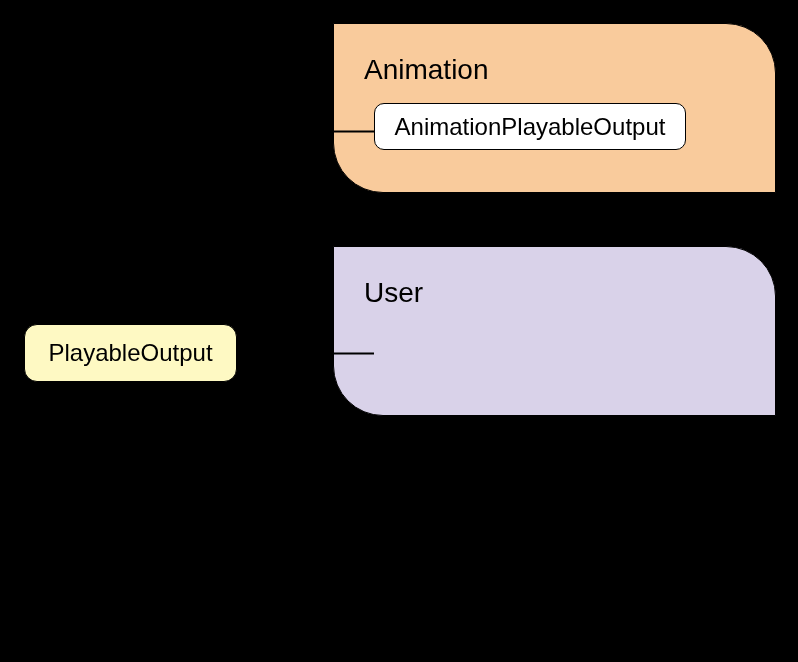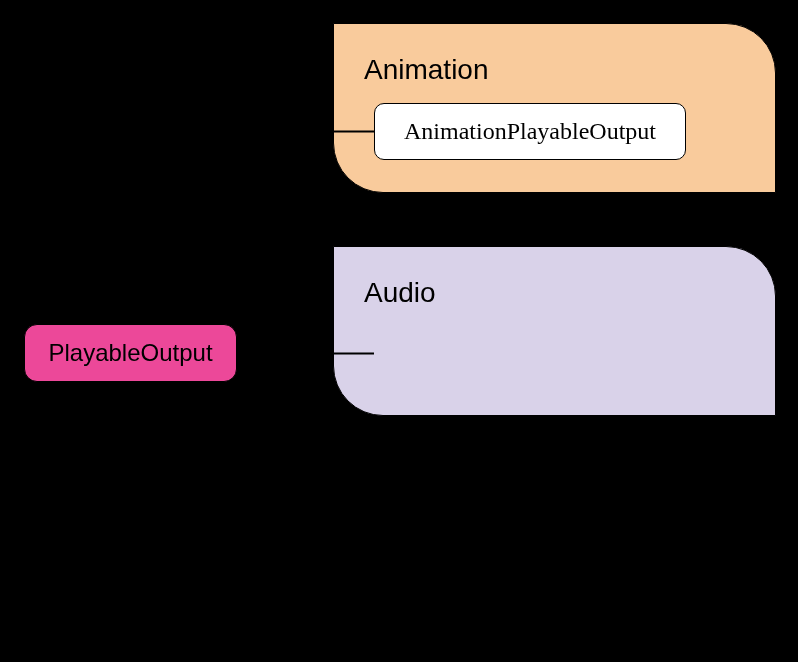--- a/index.html
+++ b/index.html
@@ -34,23 +34,22 @@
     left: 24px;
     top: 324px;
     width: 213px;
     height: 58px;
     border-radius: 13px;
   }
   .node.child {
     left: 40px;
     top: 79px;
     width: 312px;
-    height: 57px;
+    height: 47px;
     border-radius: 10px;
-    font-family: Liberation Serif, serif;
   }
 
   
   .group {
     position: absolute;
     left: 333px;
     width: 443px;
     height: 170px;
     border: 1.5px solid #000;
     border-radius: 0 50px 0 50px;
@@ -86,27 +85,27 @@
 <div class="stage" style="background-color: rgb(0, 0, 0);">
 
   <div class="group g0" style="background-color: rgb(249, 203, 156); border-color: rgb(0, 0, 0);">
     <div class="group-label">Animation</div>
     <div class="node child" style="background-color: rgb(255, 255, 255); border-color: rgb(0, 0, 0);">
       <span>AnimationPlayableOutput</span>
     </div>
   </div>
 
   <div class="group g1" style="background-color: rgb(217, 210, 233); border-color: rgb(0, 0, 0);">
-    <div class="group-label">Audio</div>
+    <div class="group-label">User</div>
   </div>
 
 
   <svg class="connectors" width="798" height="662" viewBox="0 0 798 662">
     <path d="M 237 353.5 H 305 V 131.5 H 374" style="stroke: rgb(0, 0, 0);"></path>
     <path d="M 237 353.5 H 374" style="stroke: rgb(0, 0, 0);"></path>
     <path d="M 237 353.5 H 305 V 575.5 H 374" style="stroke: rgb(0, 0, 0);"></path>
   </svg>
 
-  <div class="node root" style="background-color: #ec4899; border-color: rgb(0, 0, 0);">
+  <div class="node root" style="background-color: #fef9c3; border-color: rgb(0, 0, 0);">
     <span>PlayableOutput</span>
   </div>
 
 </div>
 
 </body></html>

